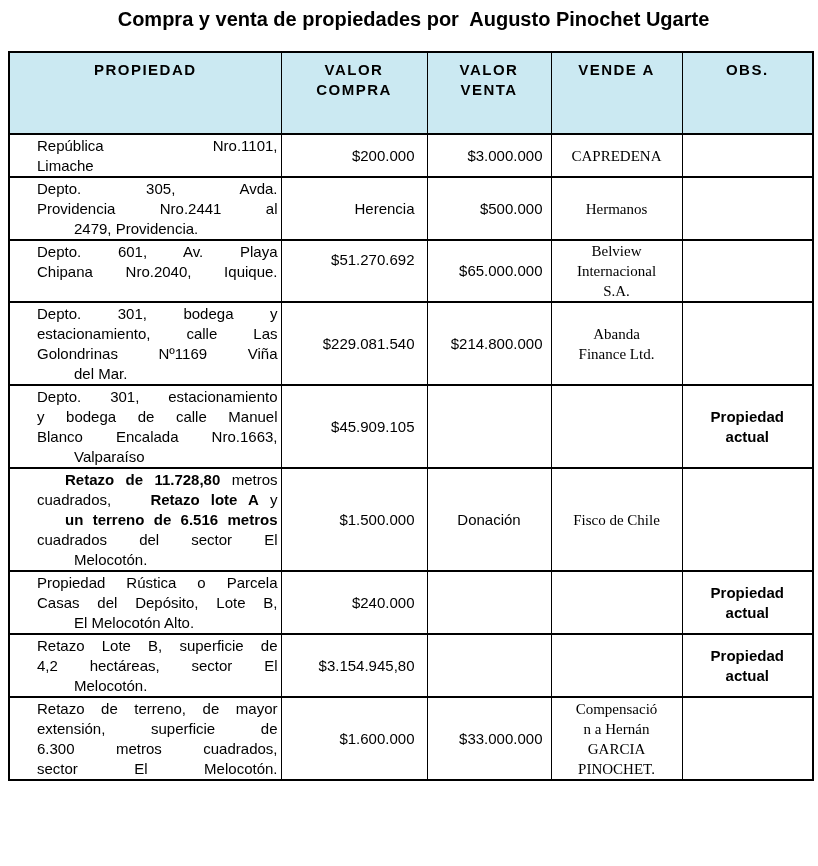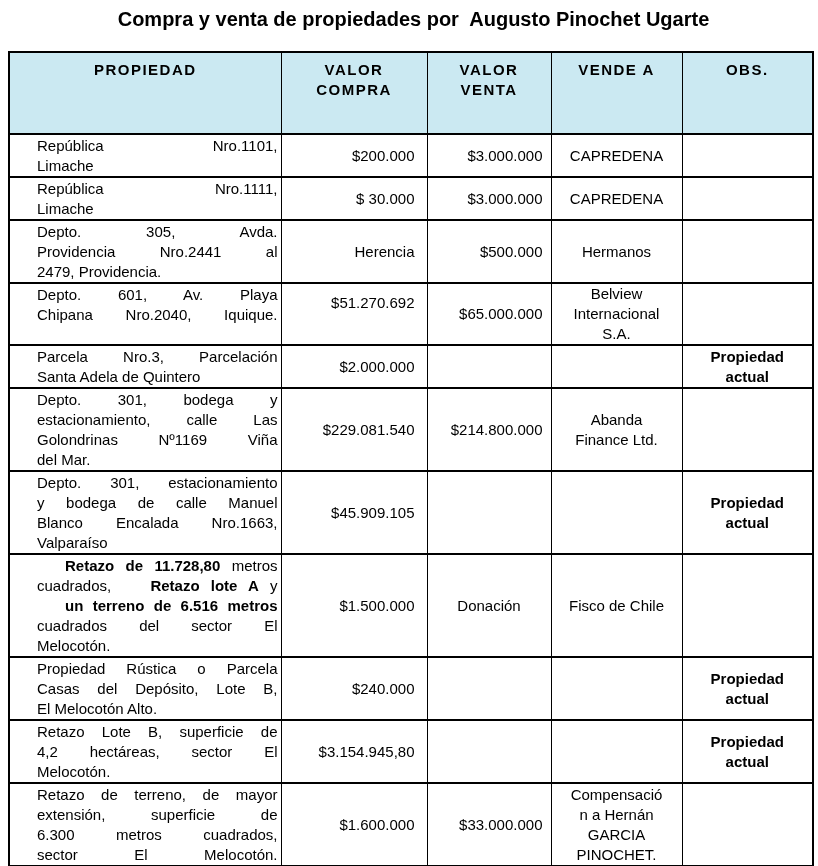--- a/index.html
+++ b/index.html
@@ -54,27 +54,27 @@
   }
   td { vertical-align: middle; }
   td.prop {
     vertical-align: top;
     padding: 1px 3px 0 27px;
   }
   .prop-line {
     text-align: justify;
     text-align-last: justify;
   }
-  .prop-line.compact { text-align-last: left; }
+  .prop-line.compact { text-align-last: left; margin-left: 37px; }
   .b { font-weight: bold; margin-left: 28px; }
   td.compra { text-align: right; padding-right: 12px; }
   td.compra.vtop { vertical-align: top; padding-top: 9px; }
   td.venta  { text-align: right; padding-right: 8px; }
   td.venta.center { text-align: center; padding-right: 0; }
-  td.vende  { text-align: center; white-space: pre-line; }
+  td.vende  { text-align: center; white-space: pre-line; font-family: Liberation Serif, serif; }
   td.obs    { text-align: center; white-space: pre-line; font-weight: bold; }
 </style>
 </head>
 <body>
 
 <h1 class="page-title">Compra y venta de propiedades por  Augusto Pinochet Ugarte</h1>
 
 <table class="props">
   <colgroup>
     <col class="c-prop">
@@ -98,30 +98,20 @@
       <tr style="height: 38px;">
         <td class="prop">
           <div class="prop-line"><span>República Nro.1101,</span></div>
           <div class="prop-line"><span>Limache</span></div>
         </td>
         <td class="compra">$200.000</td>
         <td class="venta">$3.000.000</td>
         <td class="vende">CAPREDENA</td>
         <td class="obs"></td>
       </tr>
-      <tr style="height: 38px;">
-        <td class="prop">
-          <div class="prop-line"><span>República Nro.1111,</span></div>
-          <div class="prop-line"><span>Limache</span></div>
-        </td>
-        <td class="compra">$ 30.000</td>
-        <td class="venta">$3.000.000</td>
-        <td class="vende">CAPREDENA</td>
-        <td class="obs"></td>
-      </tr>
       <tr style="height: 60px;">
         <td class="prop">
           <div class="prop-line"><span>Depto. 305, Avda.</span></div>
           <div class="prop-line"><span>Providencia Nro.2441 al</span></div>
           <div class="prop-line compact"><span>2479, Providencia.</span></div>
         </td>
         <td class="compra">Herencia</td>
         <td class="venta">$500.000</td>
         <td class="vende">Hermanos</td>
         <td class="obs"></td>
@@ -130,31 +120,20 @@
         <td class="prop">
           <div class="prop-line"><span>Depto. 601, Av. Playa</span></div>
           <div class="prop-line"><span>Chipana Nro.2040, Iquique.</span></div>
         </td>
         <td class="compra vtop">$51.270.692</td>
         <td class="venta">$65.000.000</td>
         <td class="vende">Belview
 Internacional
 S.A.</td>
         <td class="obs"></td>
-      </tr>
-      <tr style="height: 38px;">
-        <td class="prop">
-          <div class="prop-line"><span>Parcela Nro.3, Parcelación</span></div>
-          <div class="prop-line compact"><span>Santa Adela de Quintero</span></div>
-        </td>
-        <td class="compra">$2.000.000</td>
-        <td class="venta"></td>
-        <td class="vende"></td>
-        <td class="obs">Propiedad
-actual</td>
       </tr>
       <tr style="height: 82px;">
         <td class="prop">
           <div class="prop-line"><span>Depto. 301, bodega y</span></div>
           <div class="prop-line"><span>estacionamiento, calle Las</span></div>
           <div class="prop-line"><span>Golondrinas Nº1169 Viña</span></div>
           <div class="prop-line compact"><span>del Mar.</span></div>
         </td>
         <td class="compra">$229.081.540</td>
         <td class="venta">$214.800.000</td>

